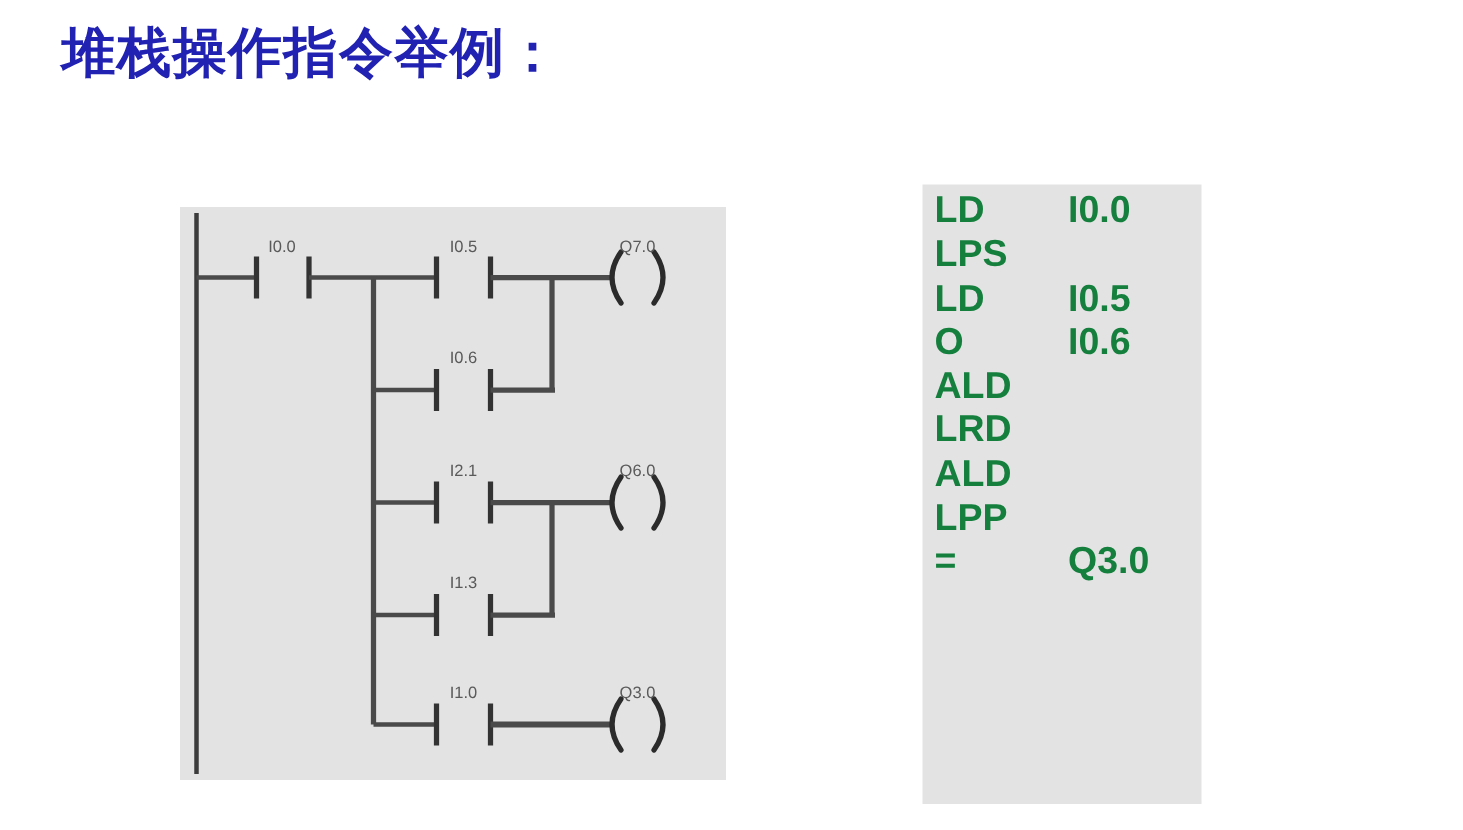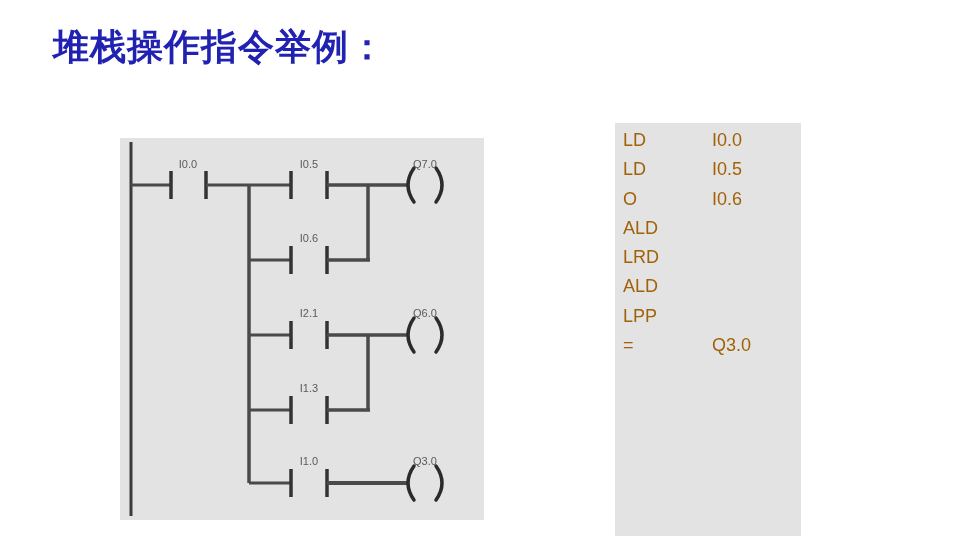--- a/index.html
+++ b/index.html
@@ -6,21 +6,21 @@
   body {
     width: 975px; height: 553px;
     background: #ffffff;
     position: relative;
     font-family: "Liberation Sans", sans-serif;
     overflow: hidden;
   }
   .page-title {
     position: absolute;
     left: 36px; top: 6px;
-    margin: 17px;
+    margin: 5px;
     font-family: "DejaVu Serif", serif;
     font-weight: bold;
     font-size: 36px;
     letter-spacing: 1px;
     color: #2121b2;
   }
   .ladder-svg {
     position: absolute;
     left: 120px; top: 138px;
   }
@@ -28,23 +28,24 @@
     position: absolute;
     left: 615px; top: 123px;
     width: 186px; height: 413px;
     box-sizing: border-box;
     background: #e3e3e3;
     padding: 3px 0 0 8px;
   }
   .code-row {
     height: 29.3px;
     line-height: 29.3px;
-    font-size: 18px;
-    color: #a16207;
+    font-size: 25px;
+    color: #15803d;
     white-space: nowrap;
+    font-weight: bold;
   }
   .code-op {
     display: inline-block;
     width: 89px;
   }
   .ladder-label {
     font-family: "Liberation Sans", sans-serif;
     font-size: 11px;
     fill: #5a5a5a;
   }
@@ -115,20 +116,21 @@
   <text class="ladder-label" x="189" y="104" text-anchor="middle">I0.6</text>
   <text class="ladder-label" x="189" y="179" text-anchor="middle">I2.1</text>
   <text class="ladder-label" x="305" y="179" text-anchor="middle">Q6.0</text>
   <text class="ladder-label" x="189" y="254" text-anchor="middle">I1.3</text>
   <text class="ladder-label" x="189" y="327" text-anchor="middle">I1.0</text>
   <text class="ladder-label" x="305" y="327" text-anchor="middle">Q3.0</text>
 </svg>
 
 <div class="code-panel">
   <div class="code-row"><span class="code-op">LD</span><span class="code-arg">I0.0</span></div>
+  <div class="code-row"><span class="code-op">LPS</span><span class="code-arg"></span></div>
   <div class="code-row"><span class="code-op">LD</span><span class="code-arg">I0.5</span></div>
   <div class="code-row"><span class="code-op">O</span><span class="code-arg">I0.6</span></div>
   <div class="code-row"><span class="code-op">ALD</span><span class="code-arg"></span></div>
   <div class="code-row"><span class="code-op">LRD</span><span class="code-arg"></span></div>
   <div class="code-row"><span class="code-op">ALD</span><span class="code-arg"></span></div>
   <div class="code-row"><span class="code-op">LPP</span><span class="code-arg"></span></div>
   <div class="code-row"><span class="code-op">=</span><span class="code-arg">Q3.0</span></div>
 </div>
 
 </body></html>

